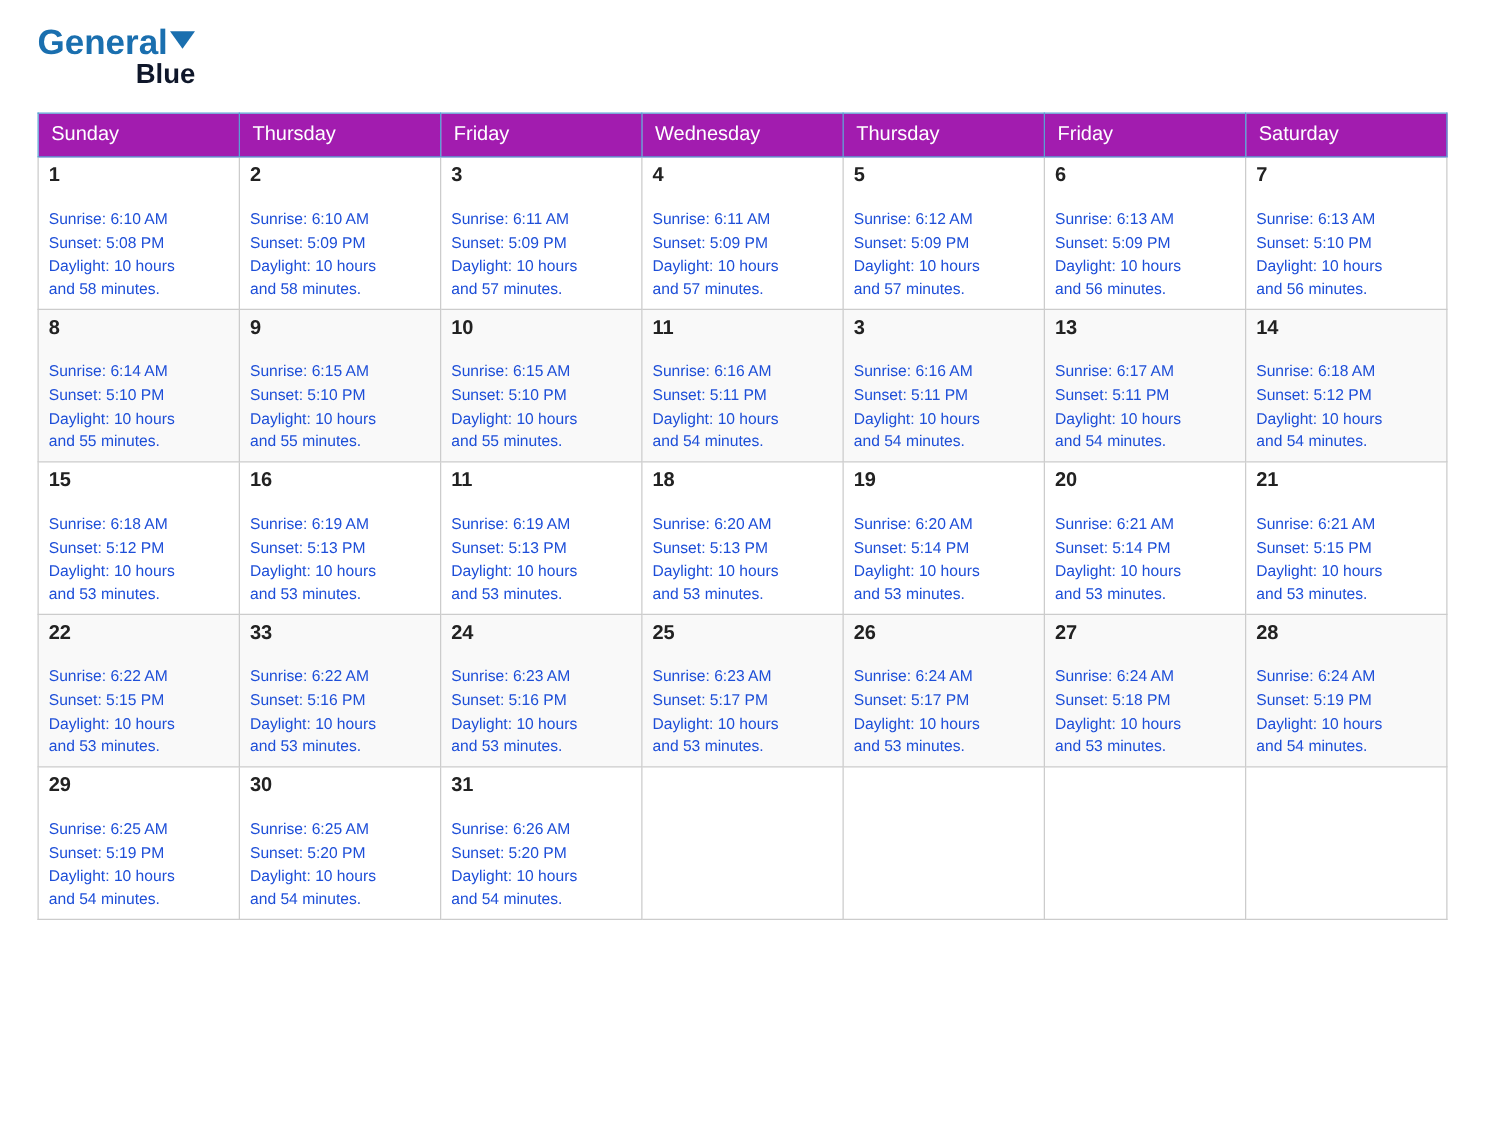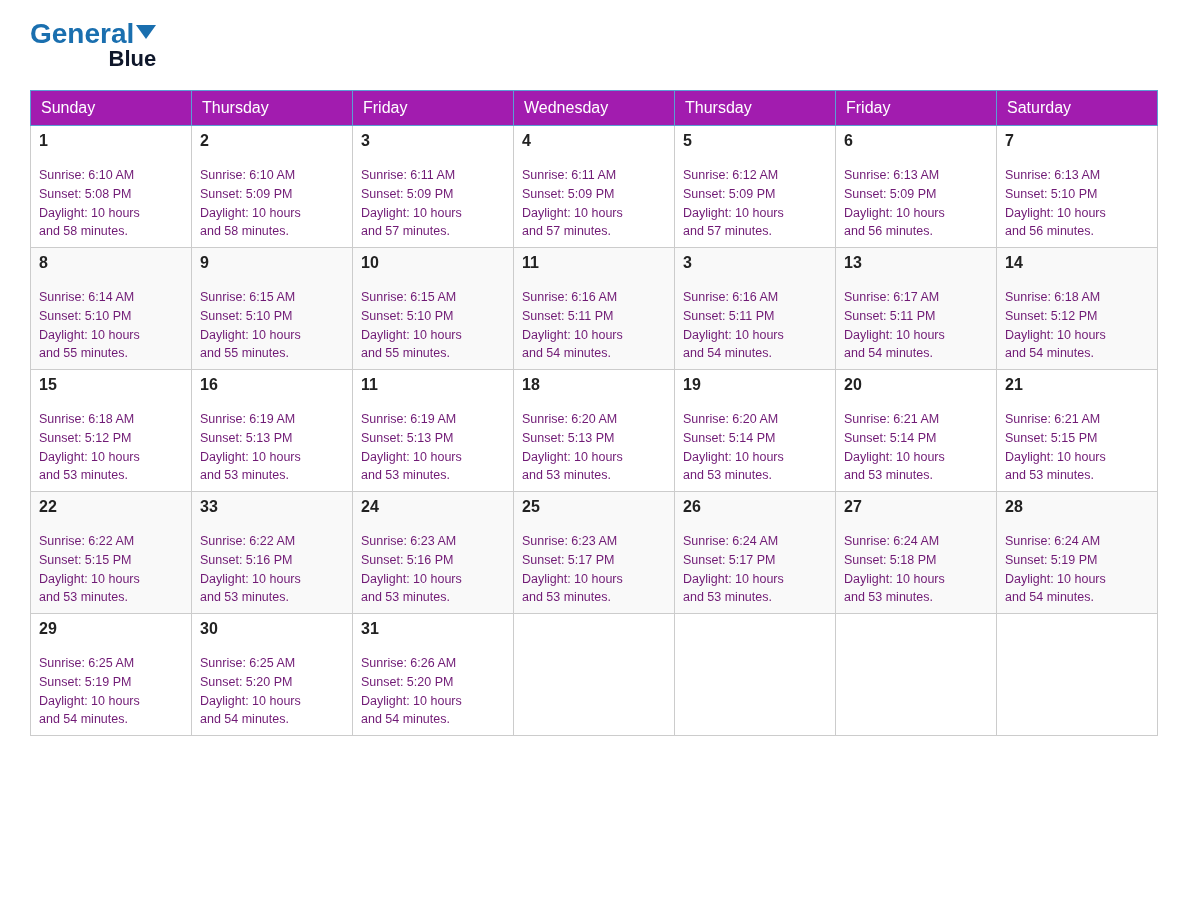--- a/index.html
+++ b/index.html
@@ -93,21 +93,21 @@
     }
     .day-num {
       font-size: 16px;
       font-weight: bold;
       color: #222;
       display: block;
       margin-bottom: 4px;
     }
     .day-info {
       font-size: 12.5px;
-      color: #701a75;
+      color: #1d4ed8;
       line-height: 1.5;
       margin-top: 16px;
     }
     .empty-cell {
       background: #fff !important;
     }
     
     .row-even td { background: #f5f5f5; }
     .row-odd td { background: #fff; }
   </style>

